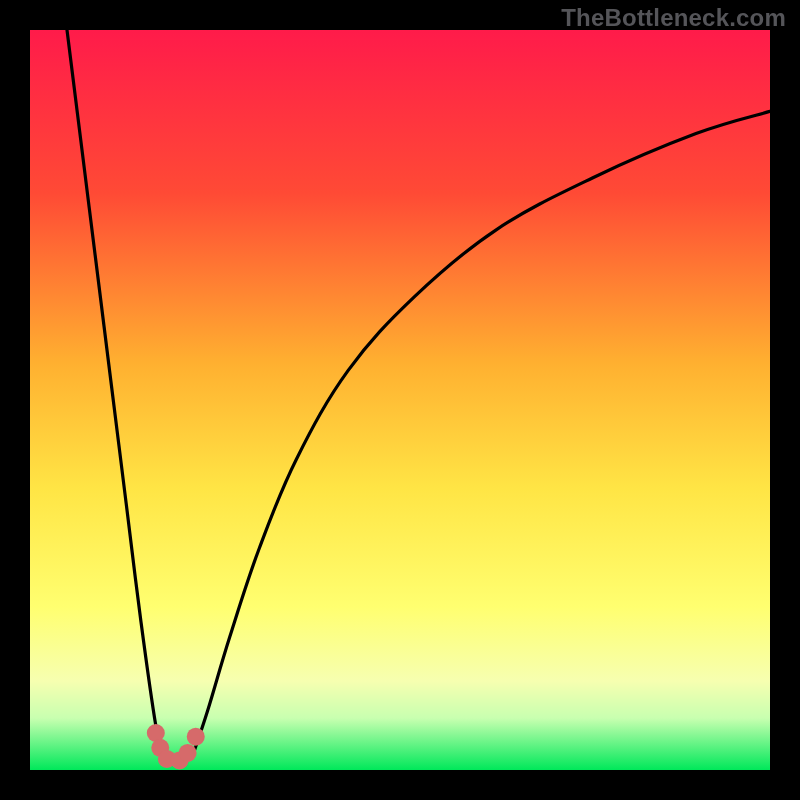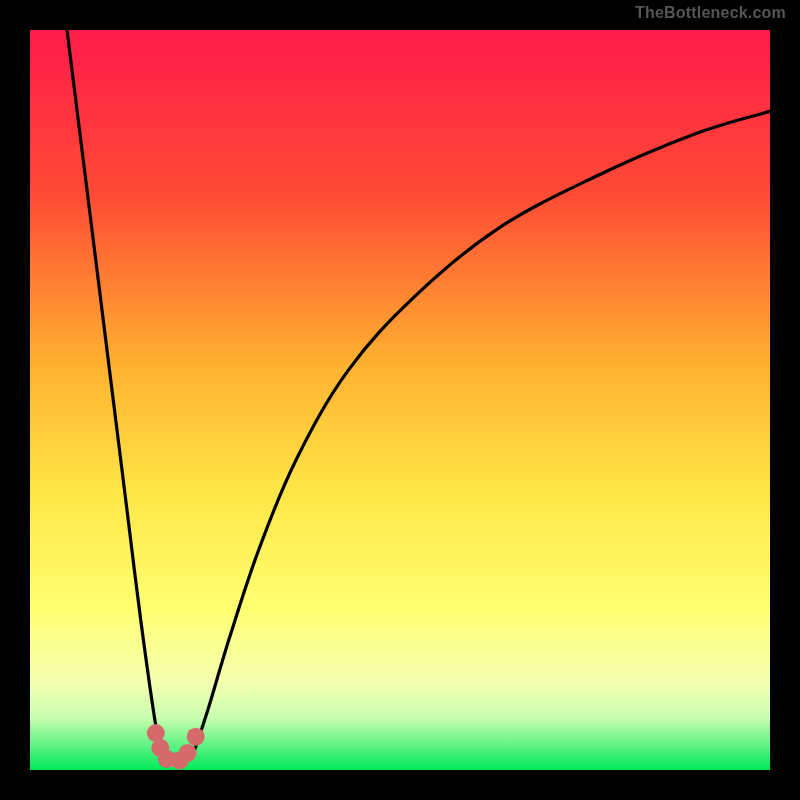--- a/index.html
+++ b/index.html
@@ -8,21 +8,21 @@
     position: absolute;
     top: 0; left: 0;
     width: 800px; height: 800px;
     background: #000;
   }
   .watermark {
     position: absolute;
     top: 4px;
     right: 14px;
     font-family: Arial, Helvetica, sans-serif;
-    font-size: 16px;
+    font-size: 24px;
     font-weight: 600;
     letter-spacing: 0.2px;
     color: #555559;
     user-select: none;
   }
   .plot {
     position: absolute;
     left: 30px;
     top: 30px;
     width: 740px;

